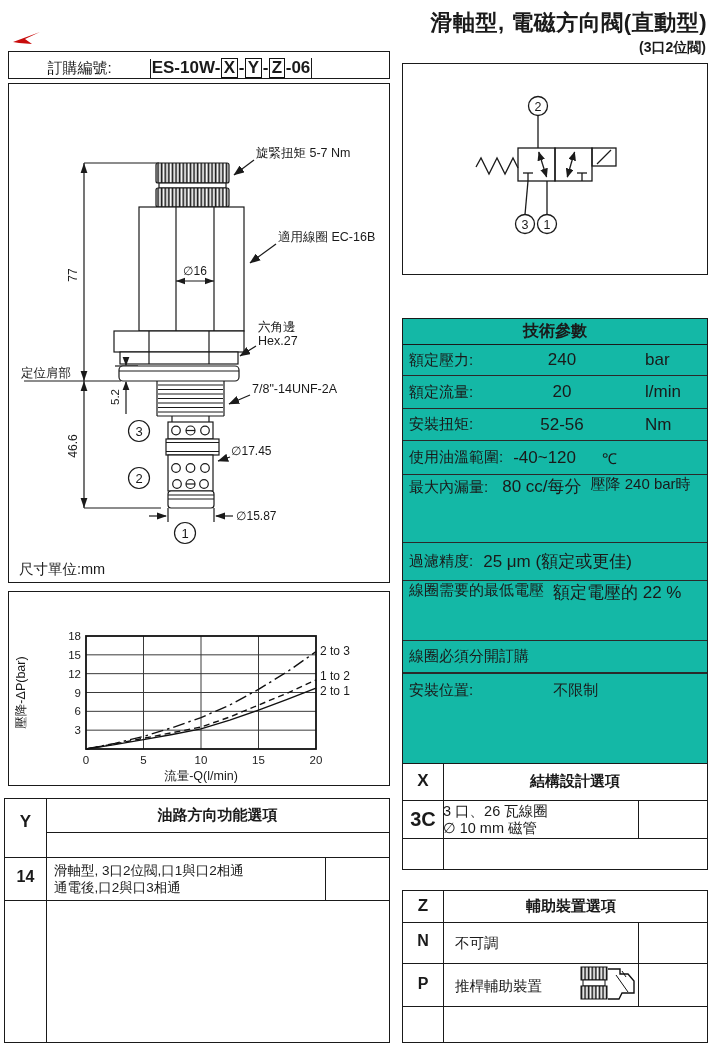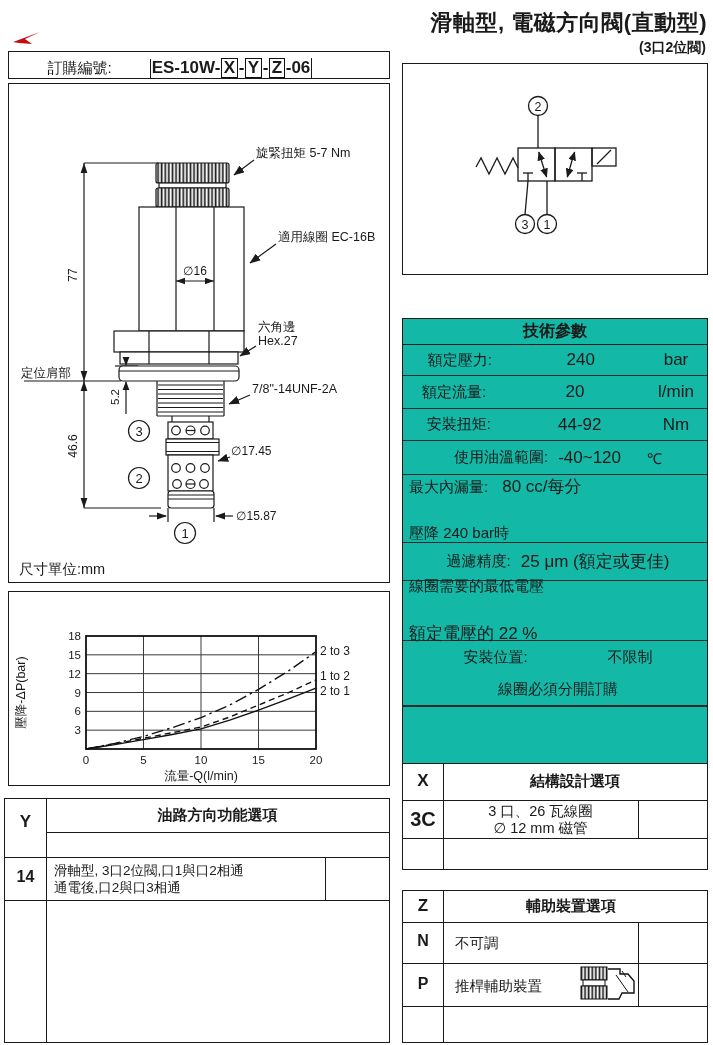--- a/index.html
+++ b/index.html
@@ -21,30 +21,30 @@
   .ob-rest { flex:1; }
 
   
   .drawbox { left:8px; top:83px; width:382px; height:500px; border:1.6px solid #1a1a1a; }
   .chartbox { left:8px; top:591px; width:382px; height:195px; border:1.6px solid #1a1a1a; }
   .symbox { left:402px; top:63px; width:306px; height:212px; border:1.6px solid #1a1a1a; }
 
   
   .specs { left:402px; top:290px; width:306px; height:454px; border:1.8px solid #1a1a1a; font-size:15px; overflow:hidden; background:#14b8a6;margin-top:28px; }
   .sp-h { height:26px; line-height:24px; border-bottom:1.2px solid #1a1a1a; font-weight:bold; text-align:center; font-size:16px; }
-  .sp-row { display:flex; align-items:center; border-bottom:1.2px solid #2a2a2a;justify-content:center; }
+  .sp-row { display:flex; align-items:center; border-bottom:1.2px solid #2a2a2a; }
   .sp-row.last { border-bottom:none; }
   .sp-row.thickb { border-bottom:2.6px solid #2a2a2a; }
   .sp-l { width:100px; padding-left:6px; }
   .sp-v { width:118px; text-align:center; font-size:17px; }
   .sp-u { font-size:17px; padding-left:24px; }
   .sp-l2 { padding-left:6px; }
   .sp-v2 { font-size:17px; margin-left:10px; }
   .sp-u2 { font-size:15px; margin-left:26px; }
-  .sp-col { flex-direction:column; align-items:flex-start; justify-content:center; gap:26px; padding-left:6px; }
+  .sp-col { flex-direction:row; align-items:flex-start; gap:9px; padding-left:6px; }
   .big { font-size:17px; }
   .ml14 { margin-left:14px; }
   .ml80 { margin-left:80px; }
 
   
   .opt { border:1.8px solid #1a1a1a; background:#fff; }
   .ytable { left:4px; top:798px; width:386px; height:245px; }
   .xtable { left:402px; top:763px; width:306px; height:107px; }
   .ztable { left:402px; top:890px; width:306px; height:153px; }
   .opt .codecell { position:absolute; text-align:center; font-weight:bold; }
@@ -241,46 +241,46 @@
     <span class="sp-v">240</span>
     <span class="sp-u">bar</span>
   </div>
   <div class="sp-row" style="height:33px">
     <span class="sp-l">額定流量:</span>
     <span class="sp-v">20</span>
     <span class="sp-u">l/min</span>
   </div>
   <div class="sp-row" style="height:32px">
     <span class="sp-l">安裝扭矩:</span>
-    <span class="sp-v">44-92</span>
+    <span class="sp-v">52-56</span>
     <span class="sp-u">Nm</span>
   </div>
   <div class="sp-row" style="height:34px">
     <span class="sp-l2">使用油溫範圍:</span>
     <span class="sp-v2">-40~120</span>
     <span class="sp-u2">℃</span>
   </div>
   <div class="sp-row sp-col" style="height:68px">
     <div><span>最大內漏量:</span><span class="big ml14">80 cc/每分</span></div>
     <div>壓降 240 bar時</div>
   </div>
   <div class="sp-row" style="height:38px">
     <span class="sp-l2">過濾精度:</span>
     <span class="sp-v2">25 μm (額定或更佳)</span>
   </div>
   <div class="sp-row sp-col" style="height:60px">
     <div>線圈需要的最低電壓</div>
     <div class="big">額定電壓的 22 %</div>
   </div>
+  <div class="sp-row thickb" style="height:33px">
+    <span class="sp-l2">線圈必須分開訂購</span>
+  </div>
   <div class="sp-row last" style="height:33px">
     <span class="sp-l2">安裝位置:</span>
     <span class="ml80">不限制</span>
-  </div>
-  <div class="sp-row thickb" style="height:33px">
-    <span class="sp-l2">線圈必須分開訂購</span>
   </div>
 </div>
 
 <div class="chartbox abs">
   <svg id="chart-svg" width="378" height="191" viewBox="0 0 378 191">
       <line x1="77" x2="307" y1="138.16666666666666" y2="138.16666666666666" stroke="#3a3a3a" stroke-width="1"></line>
       <text x="72" y="142.16666666666666" text-anchor="end" font-size="11.5" fill="#1a1a1a">3</text>
       <line x1="77" x2="307" y1="119.33333333333334" y2="119.33333333333334" stroke="#3a3a3a" stroke-width="1"></line>
       <text x="72" y="123.33333333333334" text-anchor="end" font-size="11.5" fill="#1a1a1a">6</text>
       <line x1="77" x2="307" y1="100.5" y2="100.5" stroke="#3a3a3a" stroke-width="1"></line>
@@ -324,23 +324,23 @@
   <div class="vline" style="left:320px;top:58px;height:43px"></div>
   <div class="hline" style="left:0;right:0;top:101px"></div>
 </div>
 
 <div class="opt xtable abs">
   <div class="vline" style="left:40px;top:0;bottom:0"></div>
   <div class="codecell" style="left:0;width:40px;top:7px;font-size:17px">X</div>
   <div class="hdr" style="left:40px;right:0;top:8px">結構設計選項</div>
   <div class="hline" style="left:0;right:0;top:36px"></div>
   <div class="codecell" style="left:0;width:40px;top:44px;font-size:20px">3C</div>
-  <div class="abs midtext" style="left:40px;top:39px;width:195px;text-align:center;line-height:17px">
+  <div class="abs midtext" style="left:40px;top:39px;width:195px;text-align:left;line-height:17px">
     <div>3 口、26 瓦線圈</div>
-    <div>∅ 12 mm 磁管</div>
+    <div>∅ 10 mm 磁管</div>
   </div>
   <div class="vline" style="left:235px;top:36px;height:38px"></div>
   <div class="hline" style="left:0;right:0;top:74px"></div>
 </div>
 
 <div class="opt ztable abs">
   <div class="vline" style="left:40px;top:0;bottom:0"></div>
   <div class="codecell" style="left:0;width:40px;top:5px;font-size:17px">Z</div>
   <div class="hdr" style="left:40px;right:8px;top:6px">輔助裝置選項</div>
   <div class="hline" style="left:0;right:0;top:31px"></div>

